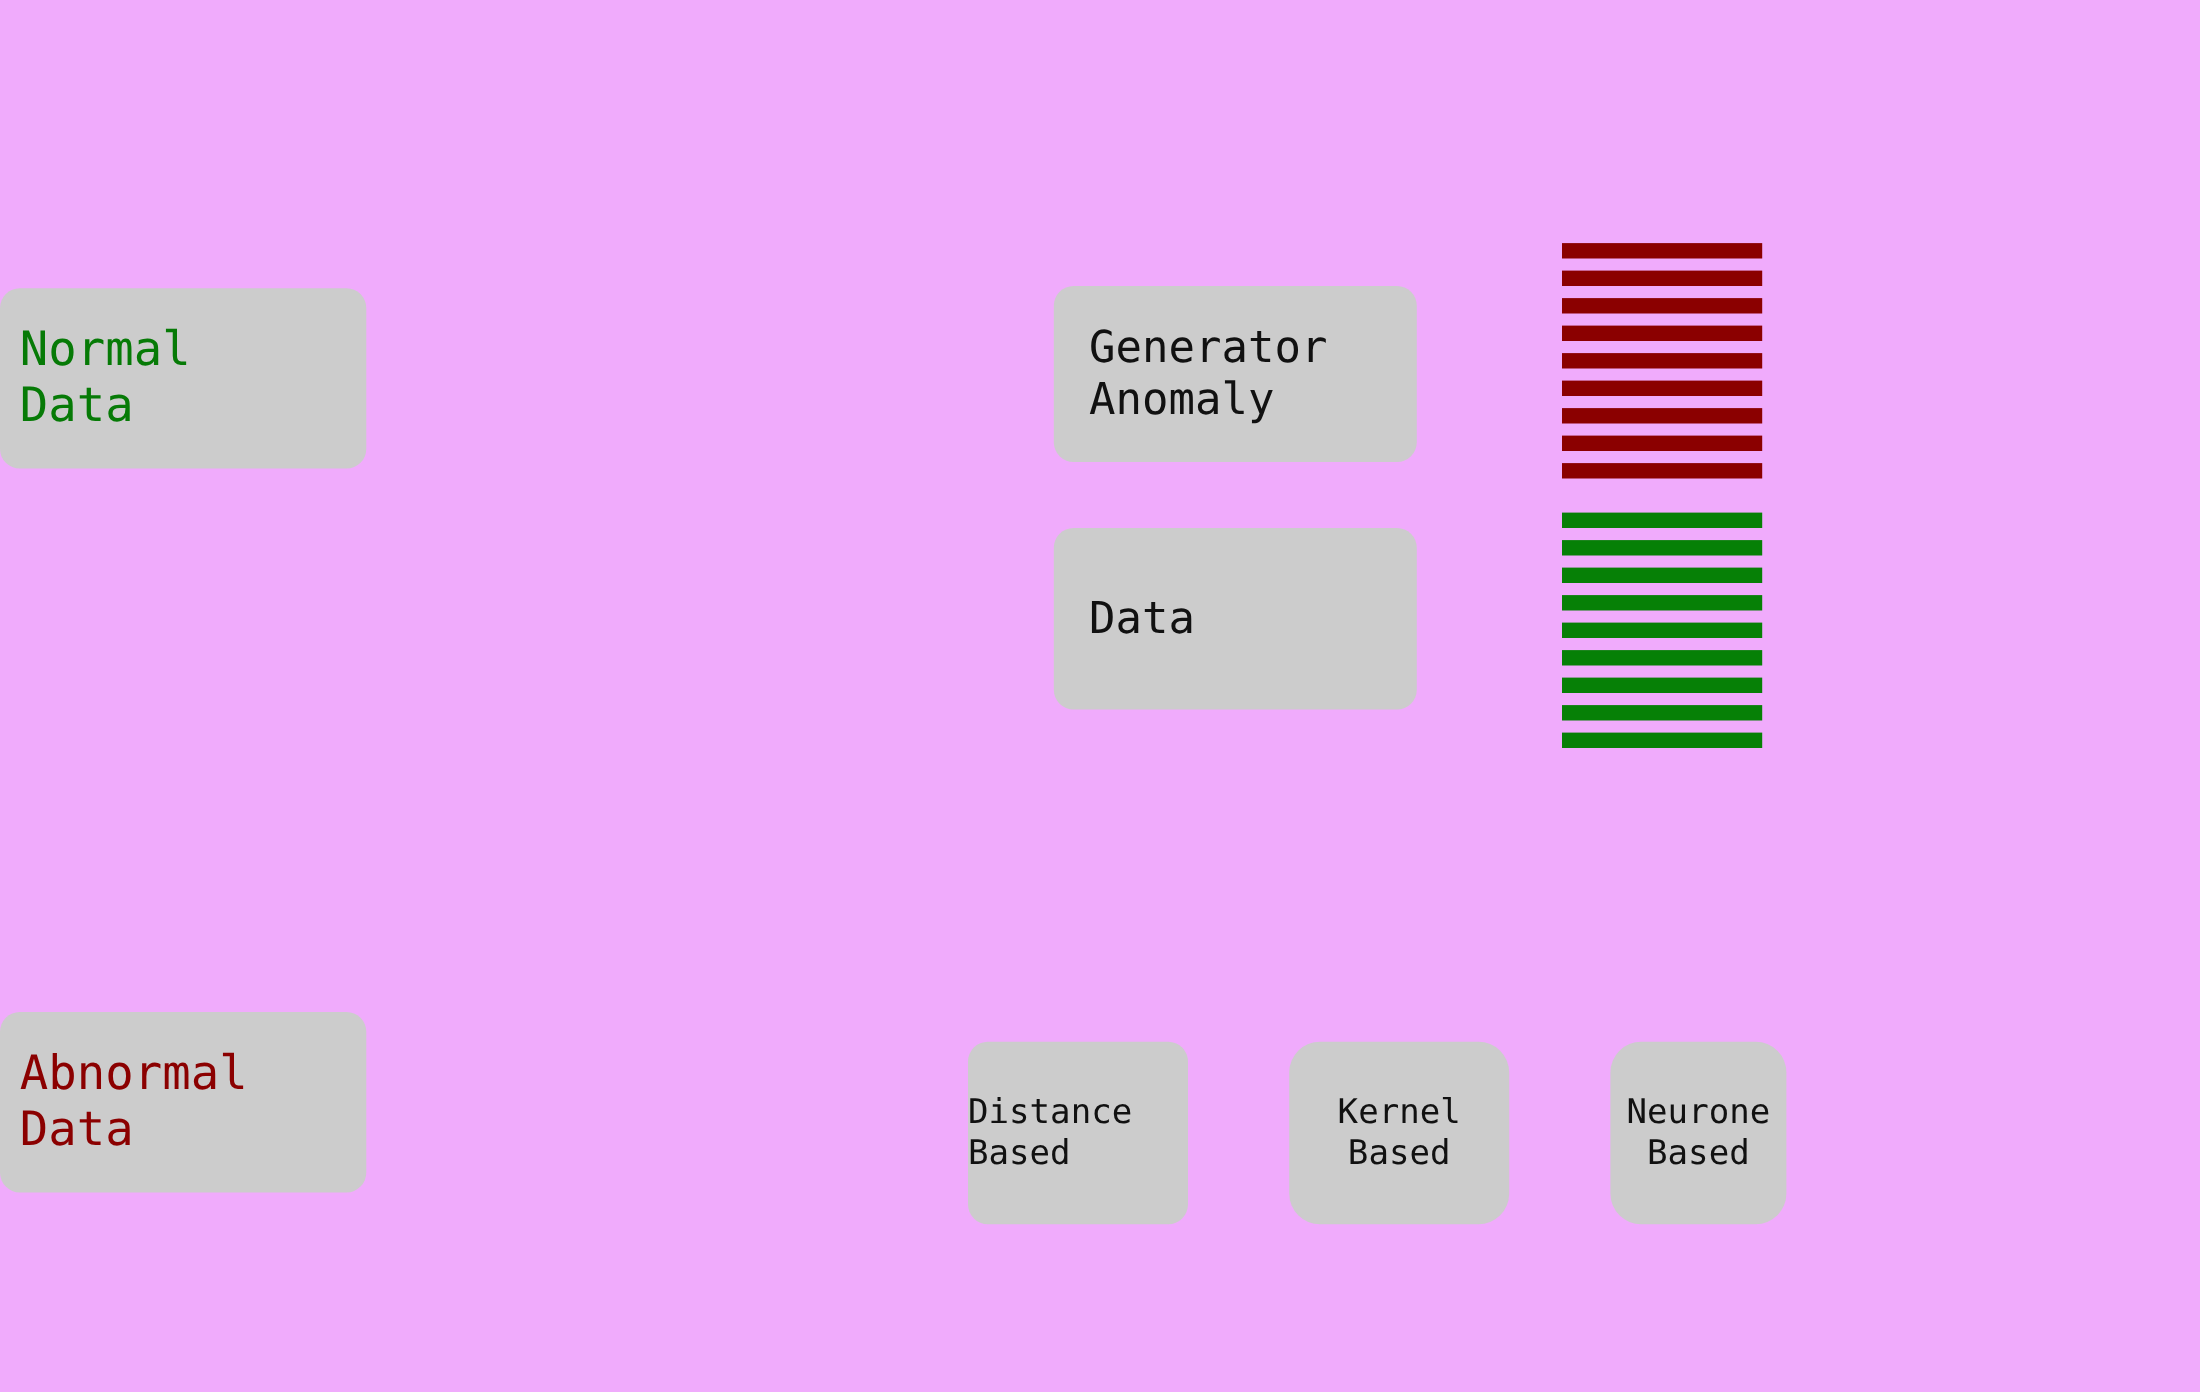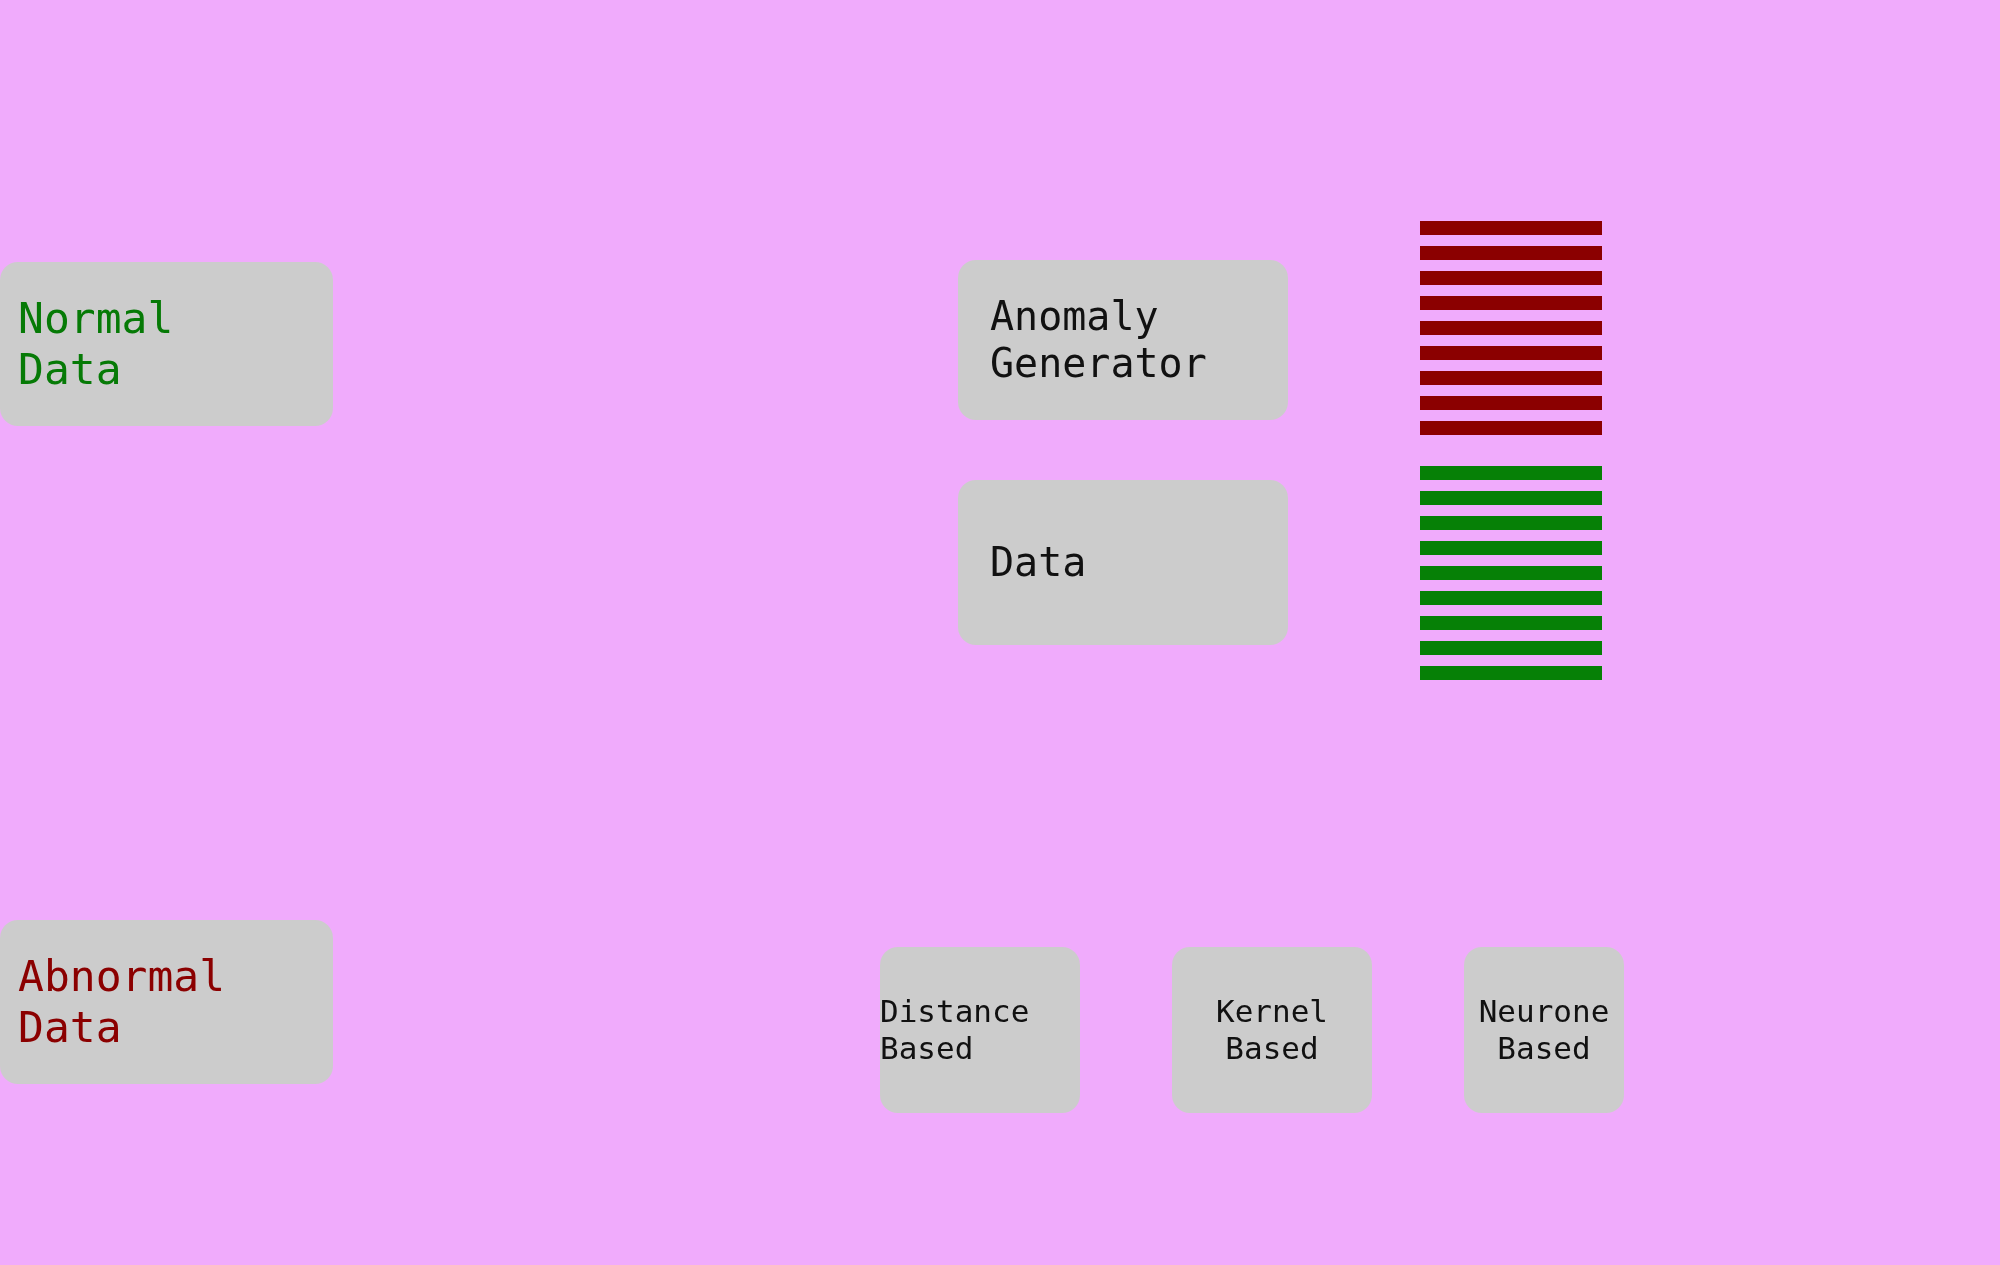--- a/index.html
+++ b/index.html
@@ -47,21 +47,21 @@
     padding-left: 32px;
     font-size: 40px;
     color: #111111;
   }
 
   
   .node-method {
     font-size: 31px;
     color: #111111;
   }
-  .node-method.centered { padding-left: 0; align-items: center; }
+  .node-method.centered { padding-left: 0; align-items: center; border-radius: 28px; }
 
   
   .stripe-group { position: absolute; }
   .stripe {
     position: absolute;
     left: 0;
     height: 14px;
   }
   .stripe-red   { background: #8b0000; }
   .stripe-green { background: #068006; }
@@ -75,22 +75,22 @@
     <span class="line label-normal" style="color: rgb(6, 122, 6);">Normal</span>
     <span class="line label-normal" style="color: rgb(6, 122, 6);">Data</span>
   </div>
 
   <div class="node node-data" style="left: 0px; top: 920px; width: 333px; height: 164px; background: rgb(204, 204, 204);">
     <span class="line label-abnormal" style="color: rgb(139, 0, 0);">Abnormal</span>
     <span class="line label-abnormal" style="color: rgb(139, 0, 0);">Data</span>
   </div>
 
   <div class="node node-process" style="left: 958px; top: 260px; width: 330px; height: 160px; background: rgb(204, 204, 204);">
+    <span class="line" style="color: rgb(17, 17, 17);">Generator</span>
     <span class="line" style="color: rgb(17, 17, 17);">Anomaly</span>
-    <span class="line" style="color: rgb(17, 17, 17);">Generator</span>
   </div>
 
   <div class="node node-process" style="left: 958px; top: 480px; width: 330px; height: 165px; background: rgb(204, 204, 204);">
     <span class="line" style="color: rgb(17, 17, 17);">Data</span>
   </div>
 
   <div class="node node-method" style="left: 880px; top: 947px; width: 200px; height: 166px; background: rgb(204, 204, 204);">
     <span class="line" style="color: rgb(17, 17, 17);">Distance</span>
     <span class="line" style="color: rgb(17, 17, 17);">Based</span>
   </div>

